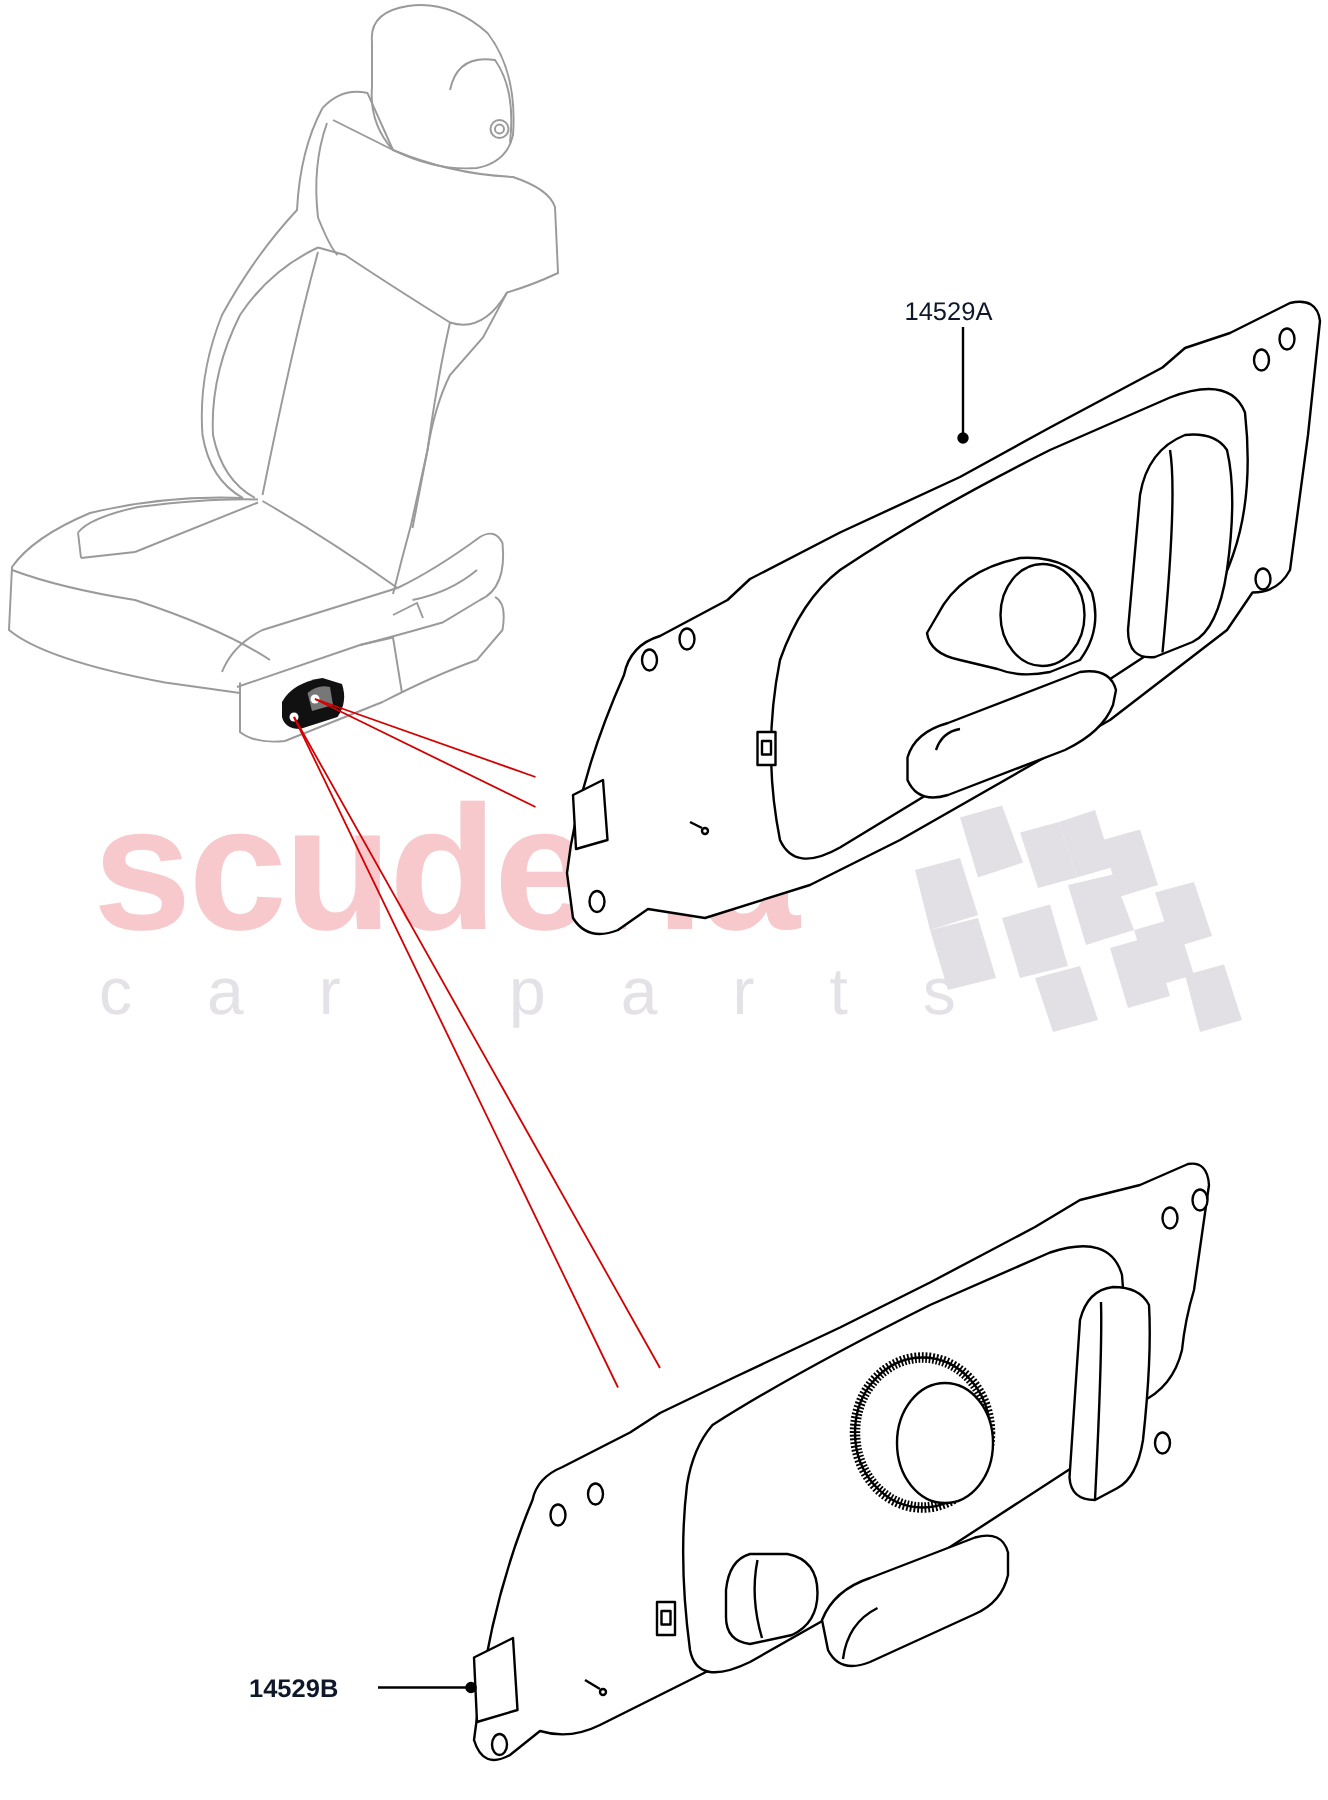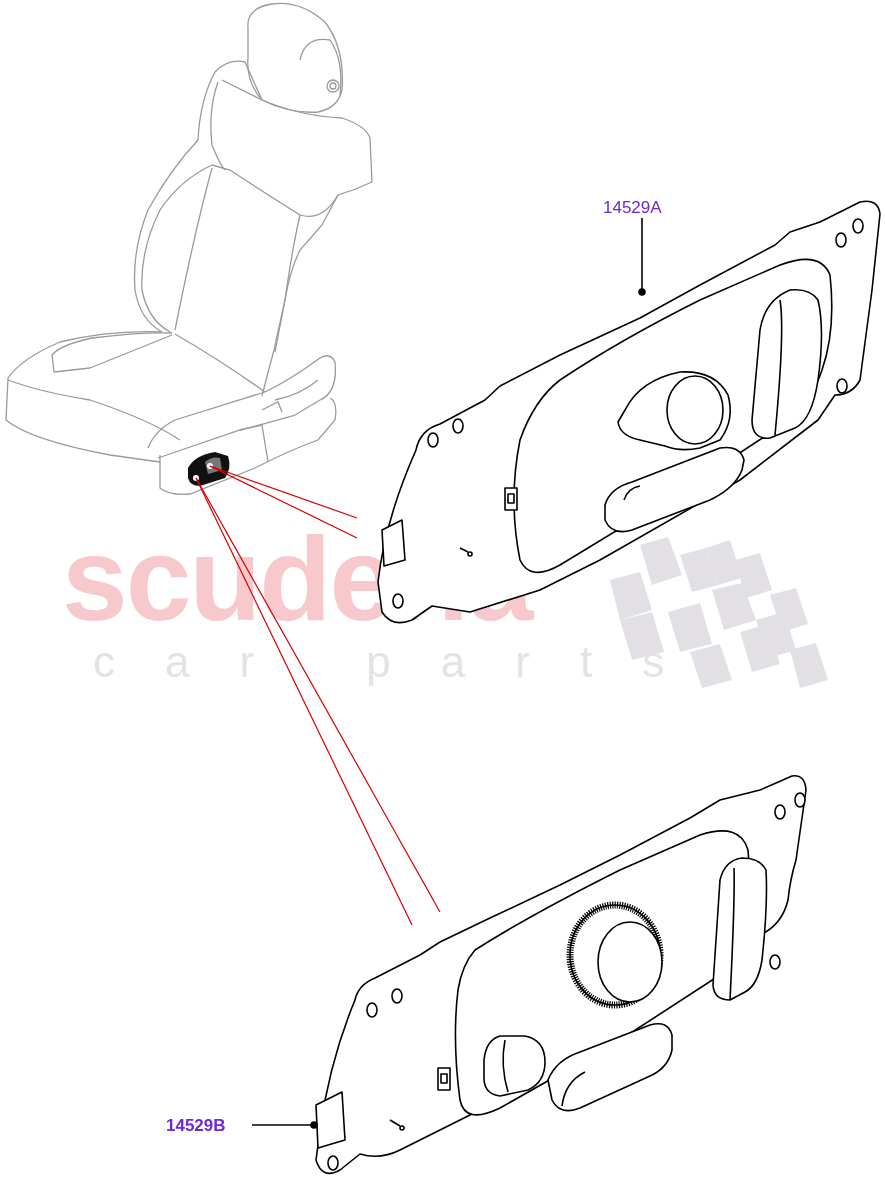--- a/index.html
+++ b/index.html
@@ -1,20 +1,20 @@
 <!DOCTYPE html>
 <html><head>
 <meta charset="utf-8">
 <style>
   html, body { margin:0; padding:0; background:#ffffff; }
   body { width:885px; height:1200px; position:relative; overflow:hidden; font-family:"Liberation Sans", sans-serif; }
   .canvas { position:absolute; left:0; top:0; width:885px; height:1200px; }
   .wm-main { position:absolute; left:62px; top:520px; font-family:"Liberation Sans", sans-serif; font-weight:bold; font-size:118px; color:#f7c9cc; letter-spacing:-2px; line-height:1; }
-  .wm-sub { position:absolute; left:66px; top:640px; font-family:"Liberation Sans", sans-serif; font-size:44px; color:#e4e2e6; letter-spacing:50px; line-height:1;margin-left:27px; }
-  .callout { position:absolute; font-family:"Liberation Sans", sans-serif; font-size:17px; color:#6d28d9; line-height:1; }
+  .wm-sub { position:absolute; left:66px; top:640px; font-family:"Liberation Sans", sans-serif; font-size:44px; color:#e4e2e6; letter-spacing:50px; line-height:1; }
+  .callout { position:absolute; font-family:"Liberation Sans", sans-serif; font-size:17px; color:#0f172a; line-height:1; }
   svg { position:absolute; left:0; top:0; }
 </style>
 </head>
 <body>
 
 <div class="canvas">
 
   <div class="wm-main">scuderia</div>
   <div class="wm-sub">car parts</div>
 

